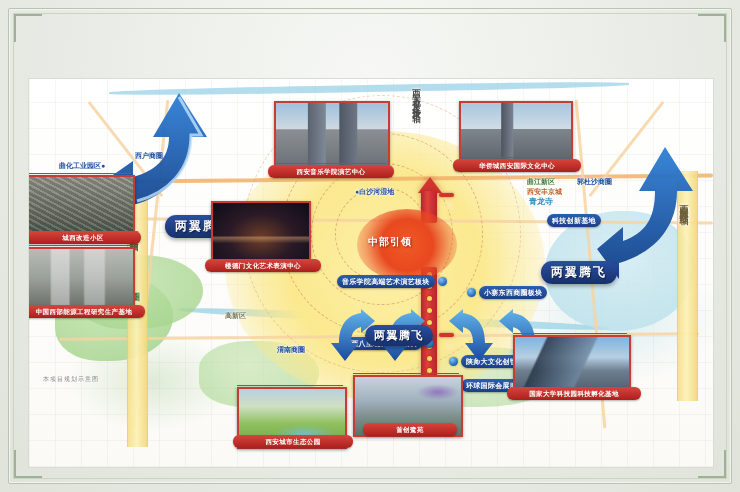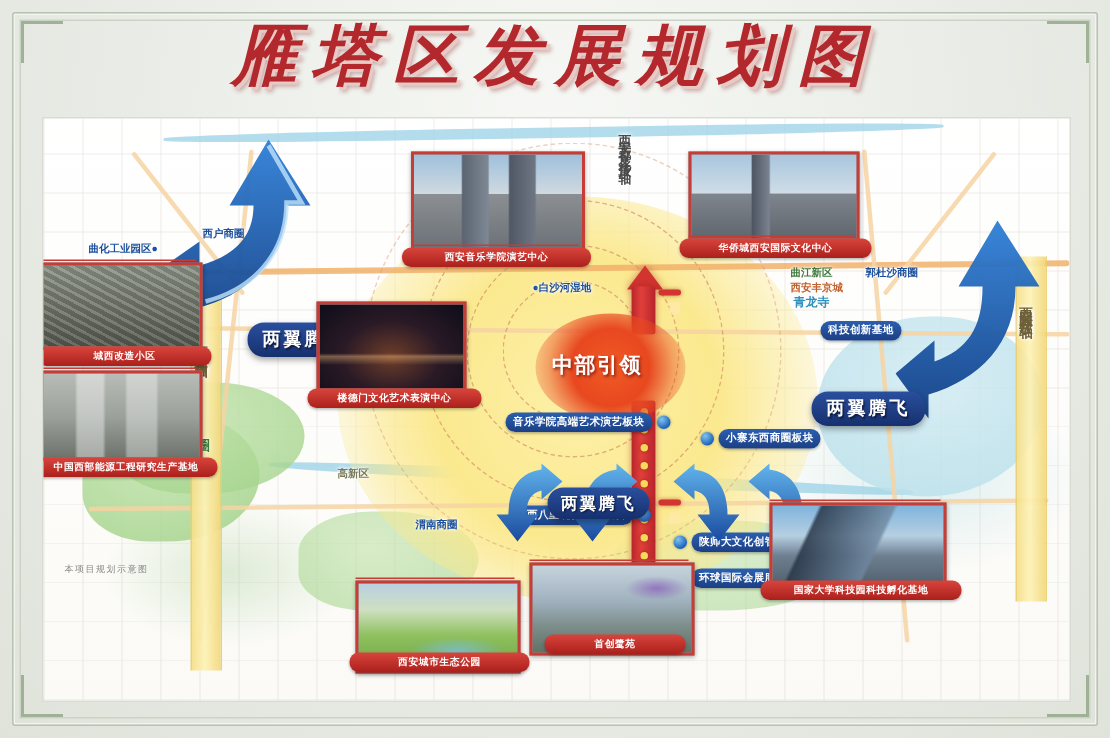--- a/index.html
+++ b/index.html
@@ -117,21 +117,21 @@
     padding:2px 0;writing-mode:vertical-rl;
     box-shadow:0 0 3px rgba(140,20,20,.5);
   }
 
   
   .core-glow{
     position:absolute;border-radius:50%;
     background:radial-gradient(circle,#f05a26 0%, #e8481f 42%, rgba(232,72,31,.45) 68%, rgba(232,72,31,0) 100%);
   }
   .core-label{
-    position:absolute;font-size:14px;font-weight:700;color:#fff;
+    position:absolute;font-size:10px;font-weight:700;color:#fff;
     letter-spacing:1px;white-space:nowrap;
     text-shadow:1px 1px 2px rgba(110,20,10,.8);
   }
 
   
   .pill{
     position:absolute;display:flex;align-items:center;gap:3px;white-space:nowrap;
   }
   .pill .dot{
     width:9px;height:9px;border-radius:50%;flex:0 0 auto;
@@ -188,21 +188,20 @@
 
 <div id="poster">
 
   <div class="frame-outer"></div>
   <div class="frame-inner"></div>
   <div class="corner tl"></div>
   <div class="corner tr"></div>
   <div class="corner bl"></div>
   <div class="corner br"></div>
 
-  <div id="title">雁塔区发展规划图</div>
 
   <div id="map">
 
     <div class="map-base"></div>
     <div class="map-grid"></div>
 
     <div class="river" style="left:80px;top:6px;width:520px;height:7px;transform:rotate(-1deg);"></div>
     <div class="river" style="left:150px;top:236px;width:430px;height:8px;transform:rotate(2.5deg);"></div>
     <div class="blue-blob" style="left:516px;top:132px;width:150px;height:120px;"></div>
     <div class="blue-blob" style="left:6px;top:96px;width:90px;height:62px;"></div>

